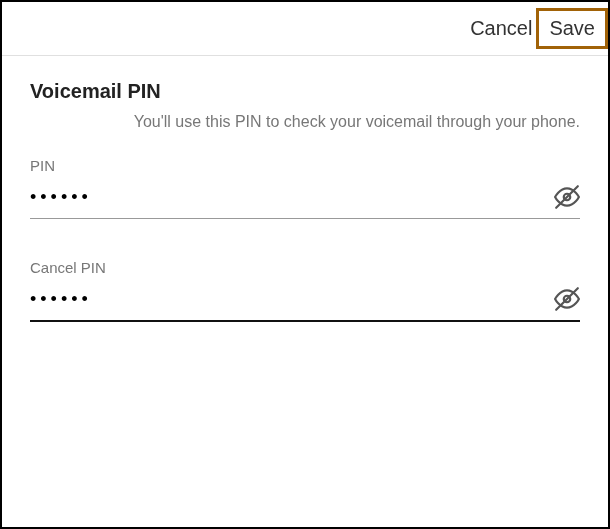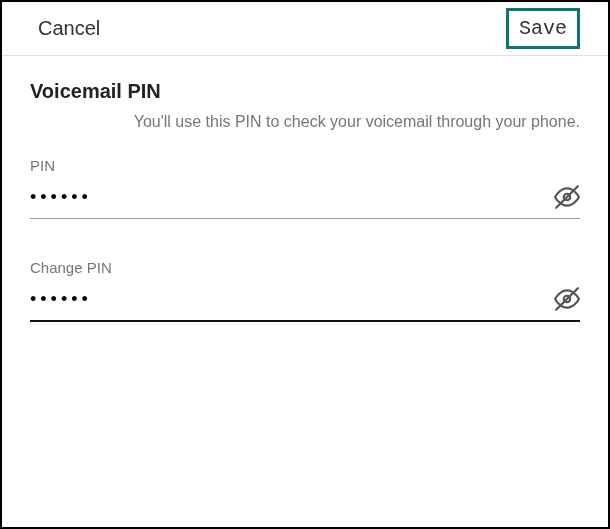--- a/index.html
+++ b/index.html
@@ -11,45 +11,44 @@
       font-family: -apple-system, BlinkMacSystemFont, "Segoe UI", Helvetica, Arial, sans-serif;
       width: 610px;
       height: 529px;
       background: #fff;
       border: 2px solid #000;
       position: relative;
     }
     .header {
       display: flex;
       align-items: center;
-      justify-content: space-between;
-      padding: 14px 36px;
+      justify-content: flex-end;
+      padding: 14px 8px;
       border-bottom: 1px solid #e0e0e0;
     }
     .cancel-btn {
       font-size: 20px;
       color: #333;
       background: none;
       border: none;
       cursor: pointer;
       font-family: inherit;
     }
     .title {
       font-size: 22px;
       font-weight: 700;
       color: #222;
       position: absolute;
       left: 50%;
       transform: translateX(-50%);
     }
     .save-wrapper {
-      border: 3px solid #0f766e;
+      border: 3px solid #a16207;
       padding: 6px 10px;
-      margin: -8px -8px -8px 11px;
-      font-family: Liberation Mono, monospace;
+      margin: -8px -8px -8px 4px;
     }
     .save-btn {
       font-size: 20px;
       color: #333;
       background: none;
       border: none;
       cursor: pointer;
       font-family: inherit;
     }
     .content {
@@ -124,21 +123,21 @@
       <input type="password" class="password-input" value="••••••" style="">
       <svg class="eye-icon" viewBox="0 0 24 24" fill="none" stroke="currentColor" stroke-width="2" stroke-linecap="round" stroke-linejoin="round">
         <path d="M1 12s4-8 11-8 11 8 11 8-4 8-11 8-11-8-11-8z"></path>
         <circle cx="12" cy="12" r="3"></circle>
         <line x1="2" y1="22" x2="22" y2="2"></line>
       </svg>
     </div>
   </div>
 
   <div class="field-group">
-    <label class="field-label">Change PIN</label>
+    <label class="field-label">Cancel PIN</label>
     <div class="input-row focused">
       <input type="password" class="password-input" value="••••••" style="">
       <svg class="eye-icon" viewBox="0 0 24 24" fill="none" stroke="currentColor" stroke-width="2" stroke-linecap="round" stroke-linejoin="round">
         <path d="M1 12s4-8 11-8 11 8 11 8-4 8-11 8-11-8-11-8z"></path>
         <circle cx="12" cy="12" r="3"></circle>
         <line x1="2" y1="22" x2="22" y2="2"></line>
       </svg>
     </div>
   </div>
 </div>

